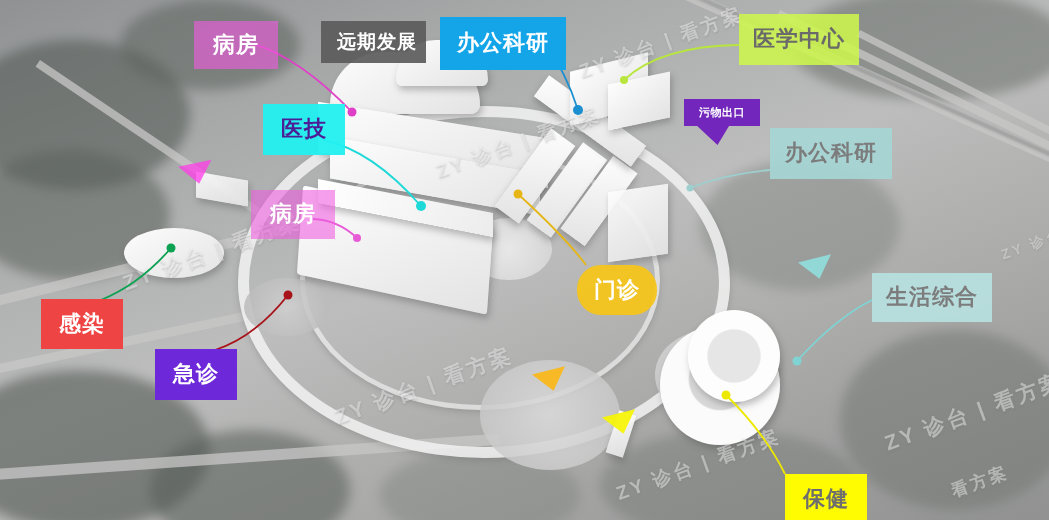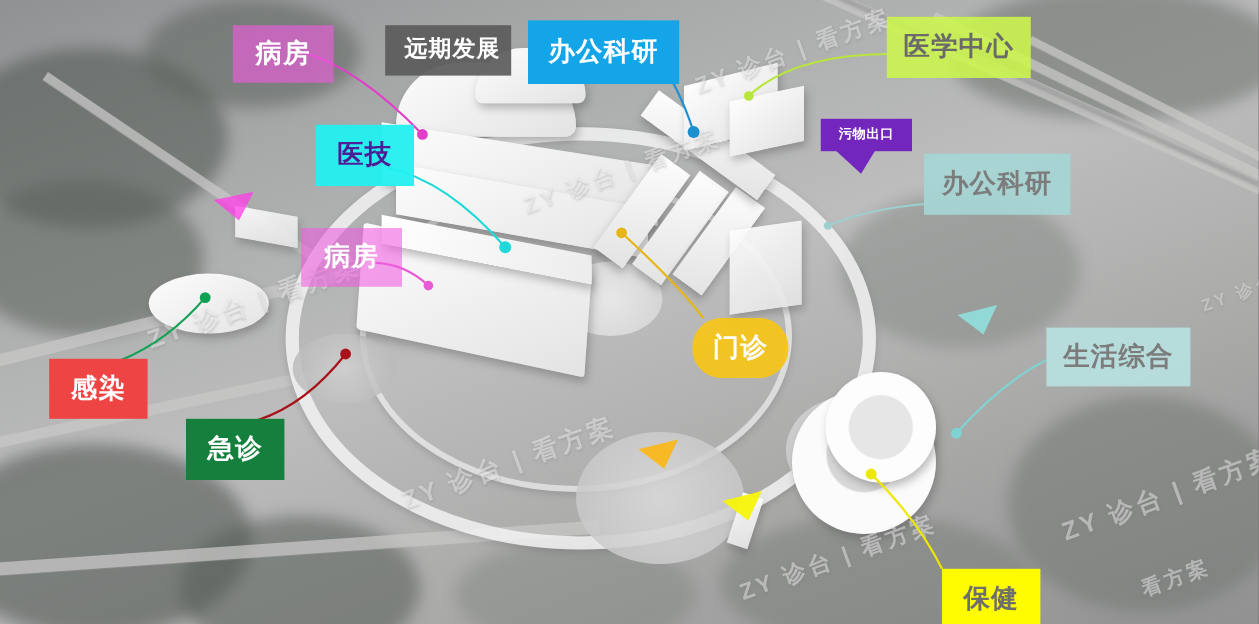--- a/index.html
+++ b/index.html
@@ -167,18 +167,18 @@
       <div class="lbl big" style="left: 194px; top: 21px; min-width: 62px; height: 33px; display: flex; align-items: center; justify-content: center; background: rgba(240, 92, 224, 0.62); color: rgb(255, 255, 255);">病房</div>
       <div class="lbl" style="left: 321px; top: 21px; min-width: 80px; height: 29px; display: flex; align-items: center; justify-content: center; background: rgba(91, 91, 91, 0.92); color: rgb(255, 255, 255); padding-left: 16px;">远期发展</div>
       <div class="lbl big" style="left: 440px; top: 17px; min-width: 104px; height: 38px; display: flex; align-items: center; justify-content: center; background: rgb(19, 165, 232); color: rgb(255, 255, 255);">办公科研</div>
       <div class="lbl big" style="left: 739px; top: 14px; min-width: 98px; height: 36px; display: flex; align-items: center; justify-content: center; background: rgba(204, 246, 76, 0.88); color: rgb(106, 106, 106);">医学中心</div>
       <div class="lbl big" style="left: 263px; top: 104px; min-width: 60px; height: 36px; display: flex; align-items: center; justify-content: center; background: rgba(34, 240, 240, 0.95); color: #4c1d95;">医技</div>
       <div class="lbl sm" style="left: 684px; top: 99px; min-width: 64px; height: 20px; display: flex; align-items: center; justify-content: center; background: rgb(115, 38, 188); color: rgb(255, 255, 255);">污物出口</div>
       <div class="lbl big" style="left: 770px; top: 128px; min-width: 100px; height: 36px; display: flex; align-items: center; justify-content: center; background: rgba(165, 215, 214, 0.9); color: rgb(124, 124, 124);">办公科研</div>
       <div class="lbl big" style="left: 577px; top: 265px; min-width: 58px; height: 35px; display: flex; align-items: center; justify-content: center; background: rgba(246, 197, 27, 0.95); color: rgb(255, 255, 255); border-radius: 24px;">门诊</div>
       <div class="lbl big" style="left: 872px; top: 273px; min-width: 98px; height: 34px; display: flex; align-items: center; justify-content: center; background: rgba(184, 227, 226, 0.88); color: rgb(124, 124, 124);">生活综合</div>
       <div class="lbl big" style="left: 41px; top: 299px; min-width: 60px; height: 35px; display: flex; align-items: center; justify-content: center; background: #ef4444; color: rgb(255, 255, 255);">感染</div>
-      <div class="lbl big" style="left: 155px; top: 349px; min-width: 60px; height: 36px; display: flex; align-items: center; justify-content: center; background: #15803d; color: rgb(255, 255, 255); font-family: Liberation Serif, serif;">急诊</div>
+      <div class="lbl big" style="left: 155px; top: 349px; min-width: 60px; height: 36px; display: flex; align-items: center; justify-content: center; background: #6d28d9; color: rgb(255, 255, 255); font-family: Liberation Serif, serif;">急诊</div>
       <div class="lbl big" style="left: 785px; top: 474px; min-width: 60px; height: 35px; display: flex; align-items: center; justify-content: center; background: rgb(255, 251, 0); color: rgb(110, 110, 110);">保健</div>
       <div class="lbl big" style="left: 251px; top: 190px; min-width: 62px; height: 34px; display: flex; align-items: center; justify-content: center; background: rgba(240, 92, 224, 0.58); color: rgb(255, 255, 255);">病房</div>
     </div>
 
 </div>
 
 </body></html>

